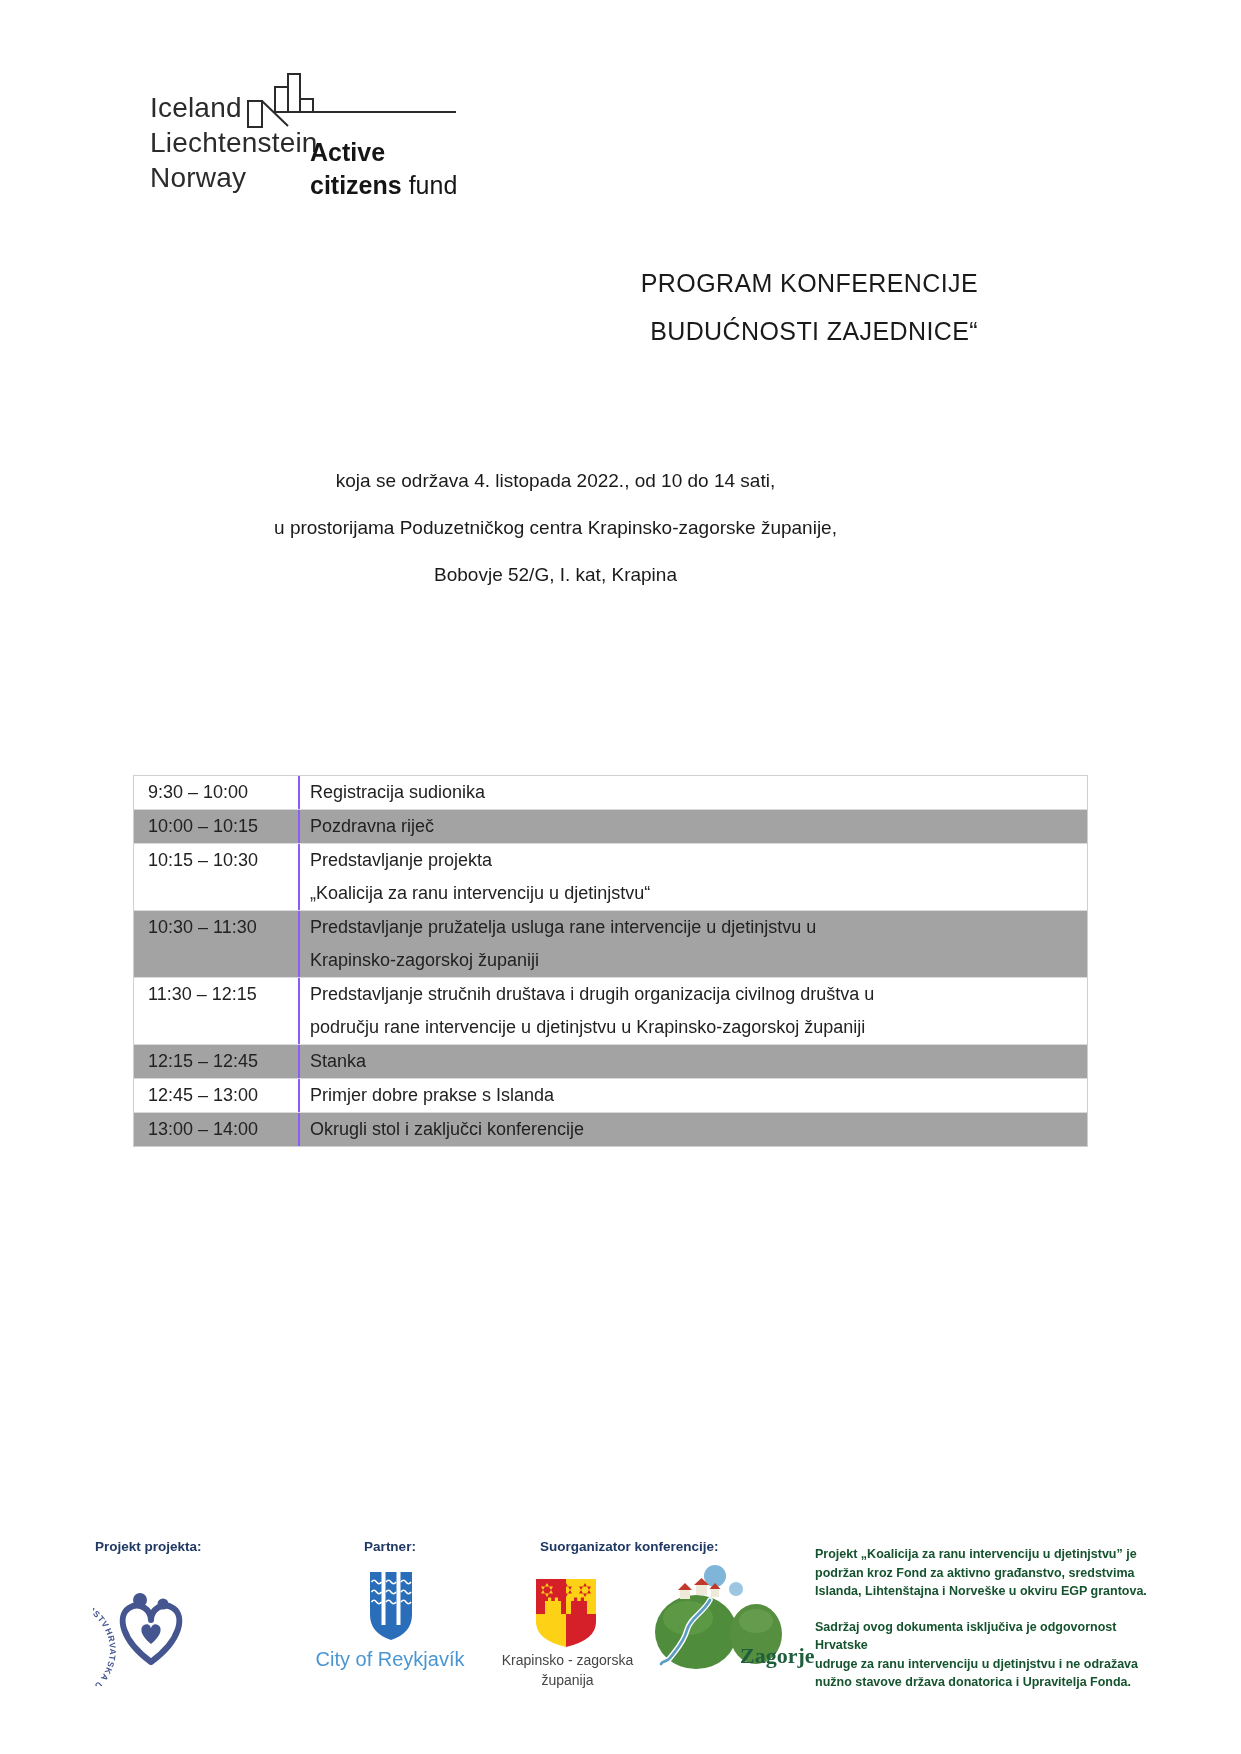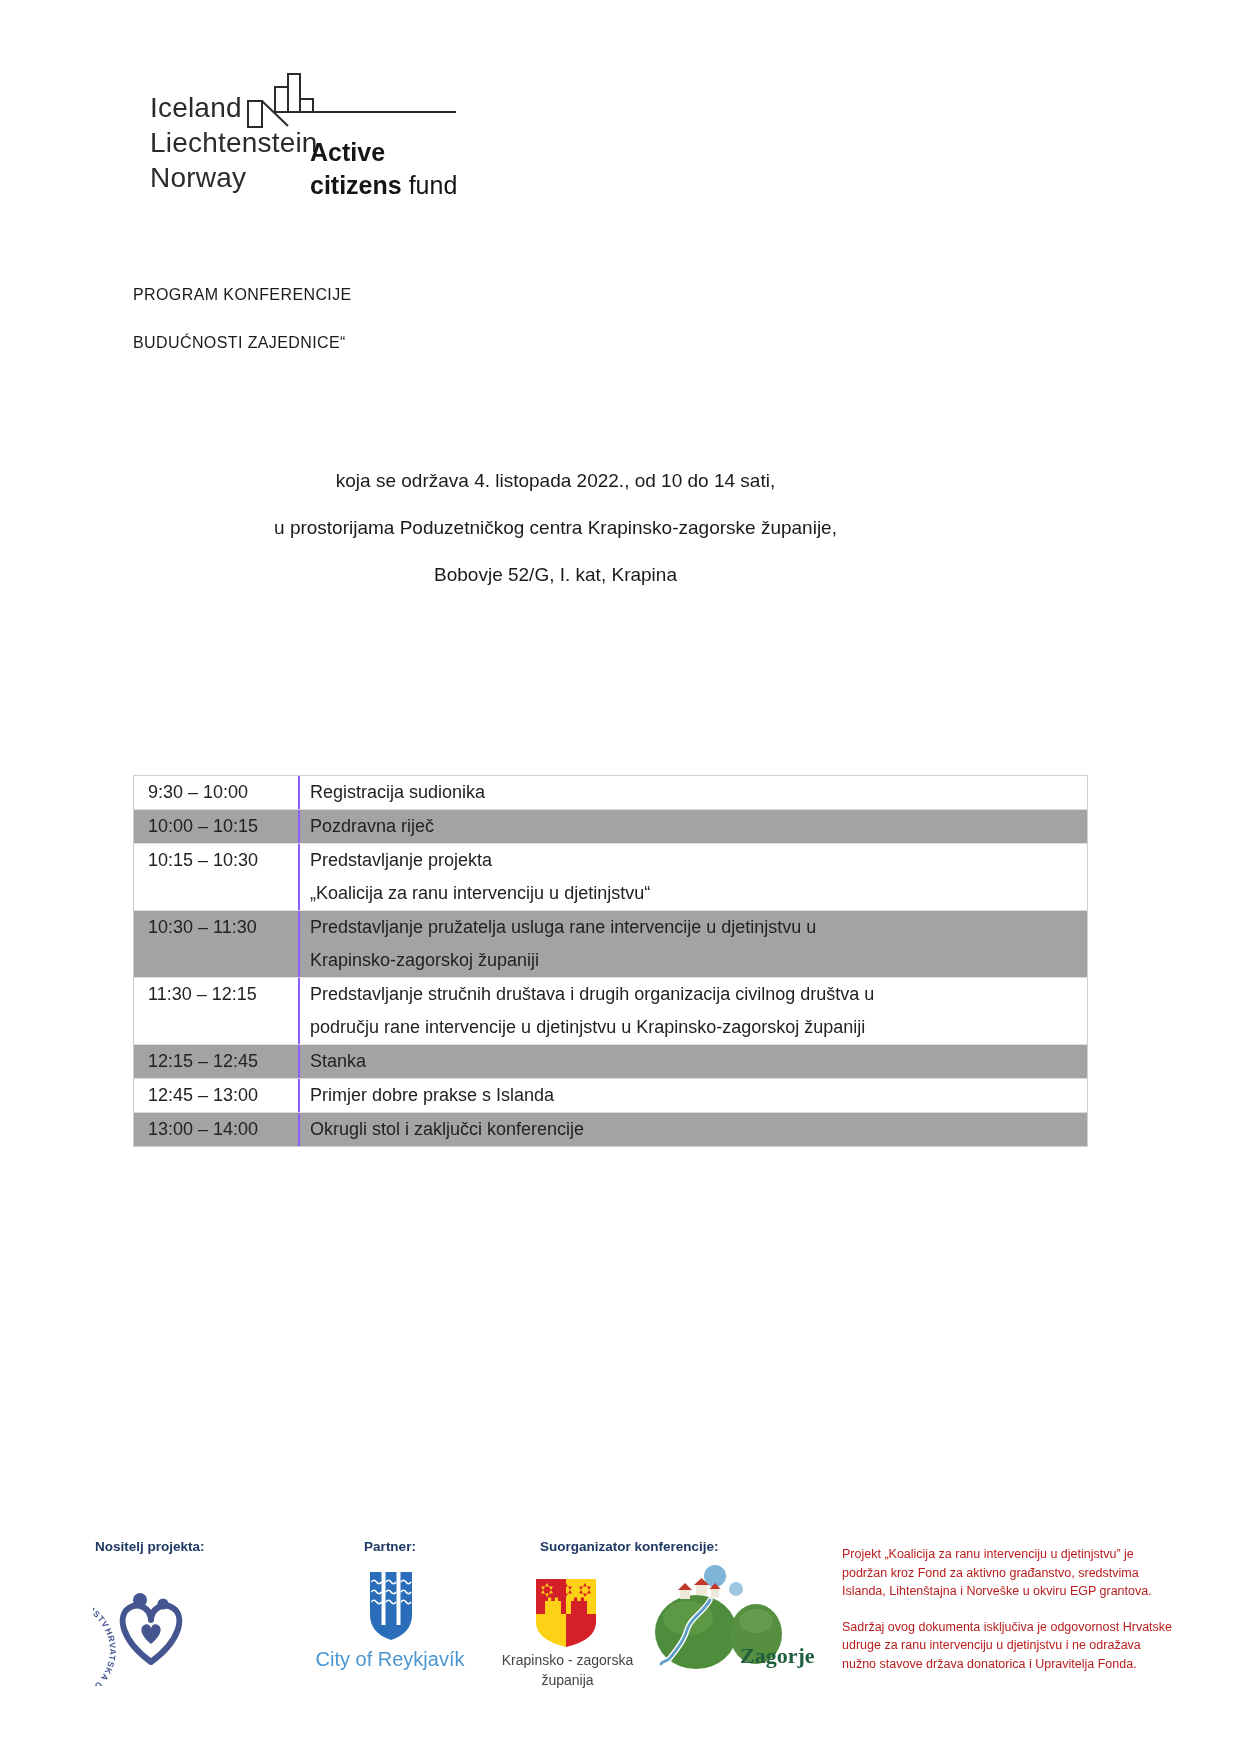--- a/index.html
+++ b/index.html
@@ -7,22 +7,22 @@
         font-family:"Liberation Sans", sans-serif;color:#1c1c1c;margin:0 auto;}
 
   
   .countries{position:absolute;left:150px;top:90px;font-size:28px;line-height:35px;
              color:#2b2b2b;letter-spacing:.2px;font-weight:400;}
   .acf-mark{position:absolute;left:246px;top:72px;}
   .acf-brand{position:absolute;left:310px;top:136px;font-size:25px;line-height:33px;color:#151515;}
   .acf-brand .bold{font-weight:700;}
 
   
-  .title-block{position:absolute;left:133px;top:281px;width:845px;text-align:left;
-               font-size:16px;line-height:27px;letter-spacing:.4px;color:#1a1a1a;}
+  .title-block{position:absolute;left:133px;top:270px;width:845px;text-align:right;
+               font-size:25px;line-height:27px;letter-spacing:.4px;color:#1a1a1a;}
   .title-block .tl{margin-bottom:21px;}
   .details-block{position:absolute;left:133px;top:468px;width:845px;text-align:center;
                  font-size:19px;line-height:26px;color:#1a1a1a;}
   .details-block .dl{margin-bottom:21px;}
 
   
   .schedule{position:absolute;left:133px;top:775px;width:953px;
             border:1px solid #cfcfcf;border-bottom:1px solid #cfcfcf;font-size:18px;color:#222;}
   .srow{display:flex;background:#fff;border-bottom:1px solid #dadada;}
   .srow:last-child{border-bottom:none;}
@@ -36,22 +36,22 @@
   .lbl-partner{left:310px;width:160px;text-align:center;}
   .lbl-suorg{left:540px;}
   .hurid-logo{position:absolute;left:93px;top:1566px;}
   .reykjavik-shield{position:absolute;left:369px;top:1571px;}
   .reykjavik-text{position:absolute;left:300px;top:1648px;width:180px;text-align:center;
                   color:#4a96d2;font-size:20px;}
   .kzz-coat{position:absolute;left:535px;top:1578px;}
   .kzz-text{position:absolute;left:495px;top:1650px;width:145px;text-align:center;
             font-size:14px;line-height:20px;color:#454545;}
   .zagorje-logo{position:absolute;left:648px;top:1558px;}
-  .disclaimer{position:absolute;left:842px;top:1545px;width:348px;font-size:12.5px;
-              line-height:18.5px;color:#b91c1c;}
+  .disclaimer{position:absolute;left:815px;top:1545px;width:348px;font-size:12.5px;
+              line-height:18.5px;color:#14532d;font-weight:bold;}
   .disclaimer p{margin:0 0 17px 0;white-space:pre-line;}
 </style>
 </head>
 <body>
 
 <div class="page">
 
   <div>
     <div class="countries">
       <div>Iceland</div>
@@ -116,21 +116,21 @@
       <div class="srow">
         <div class="tcell">12:45 – 13:00</div>
         <div class="acell">Primjer dobre prakse s Islanda</div>
       </div>
       <div class="srow alt">
         <div class="tcell">13:00 – 14:00</div>
         <div class="acell">Okrugli stol i zaključci konferencije</div>
       </div>
     </div>
 
-  <div class="flabel lbl-nositelj">Nositelj projekta:</div>
+  <div class="flabel lbl-nositelj">Projekt projekta:</div>
   <div class="flabel lbl-partner">Partner:</div>
   <div class="flabel lbl-suorg">Suorganizator konferencije:</div>
 
   <svg class="hurid-logo" width="116" height="120" viewBox="0 0 116 120">
     <defs>
       <path id="hurid-circle" d="M 12 64 A 46 46 0 1 1 11.9 63.8"></path>
     </defs>
     <text font-size="8.5" font-weight="bold" letter-spacing="0.7" fill="#44558f">
       <textPath href="#hurid-circle">HRVATSKA UDRUGA ZA RANU INTERVENCIJU U DJETINJSTVU</textPath>
     </text>

